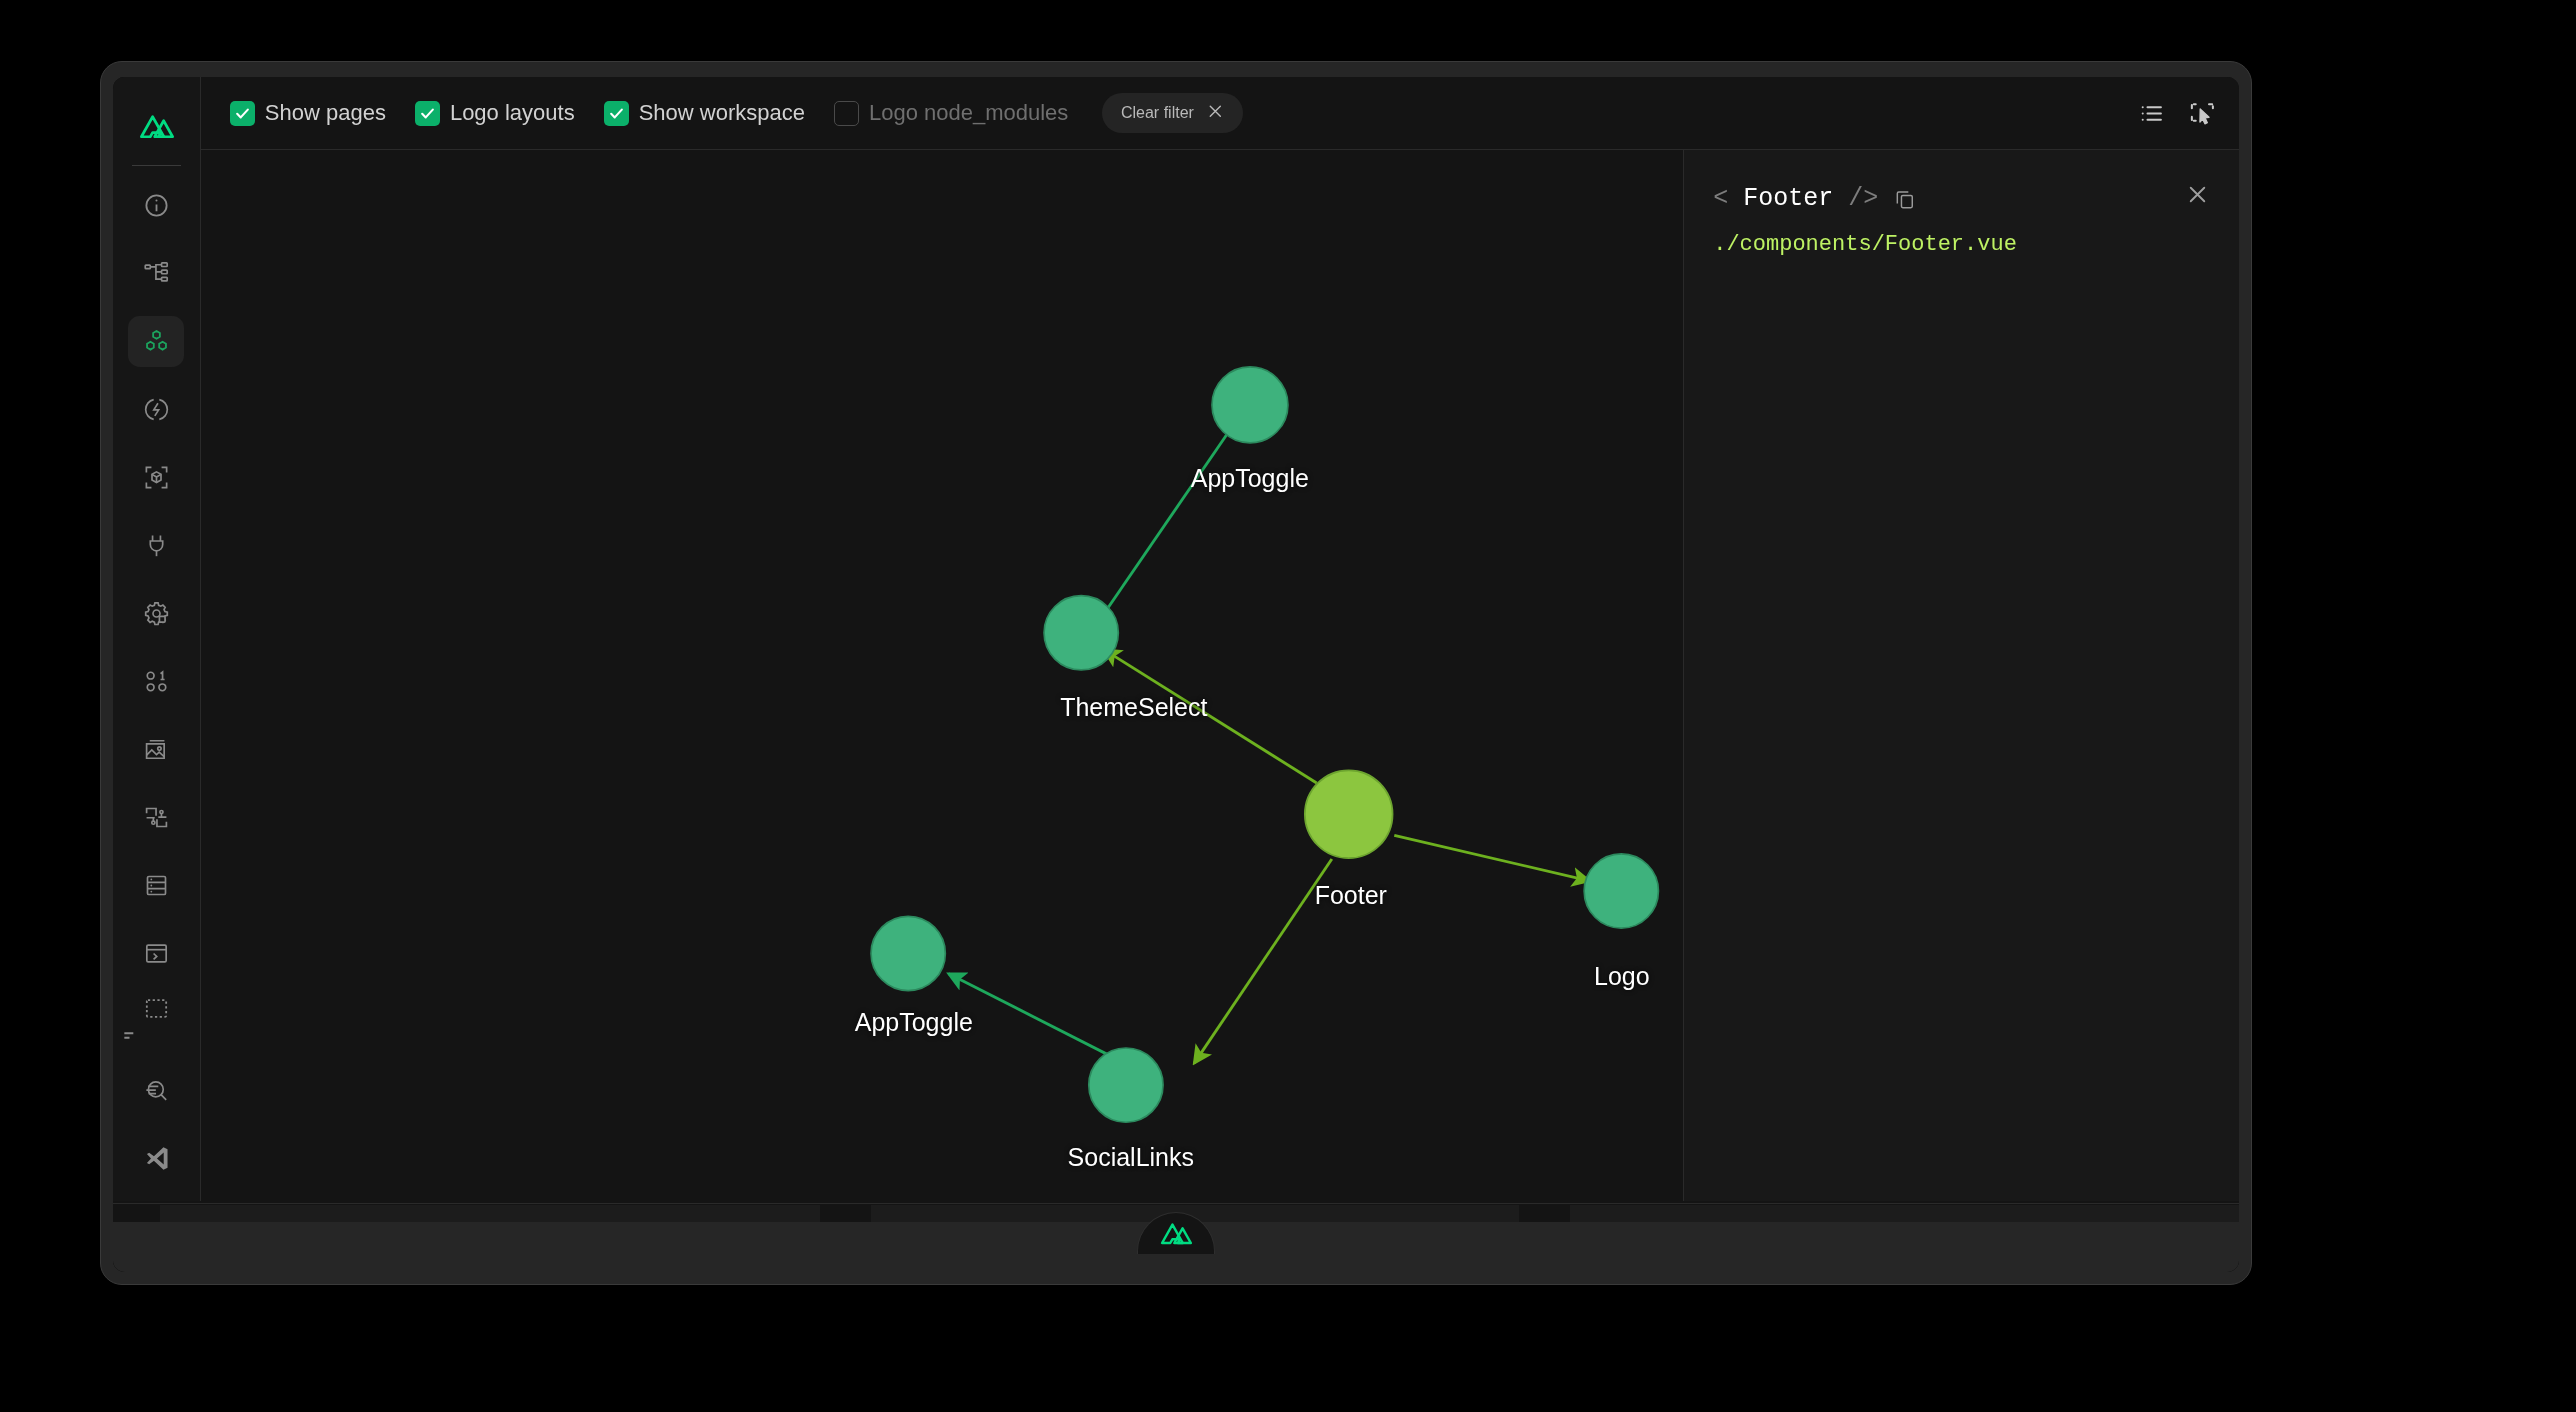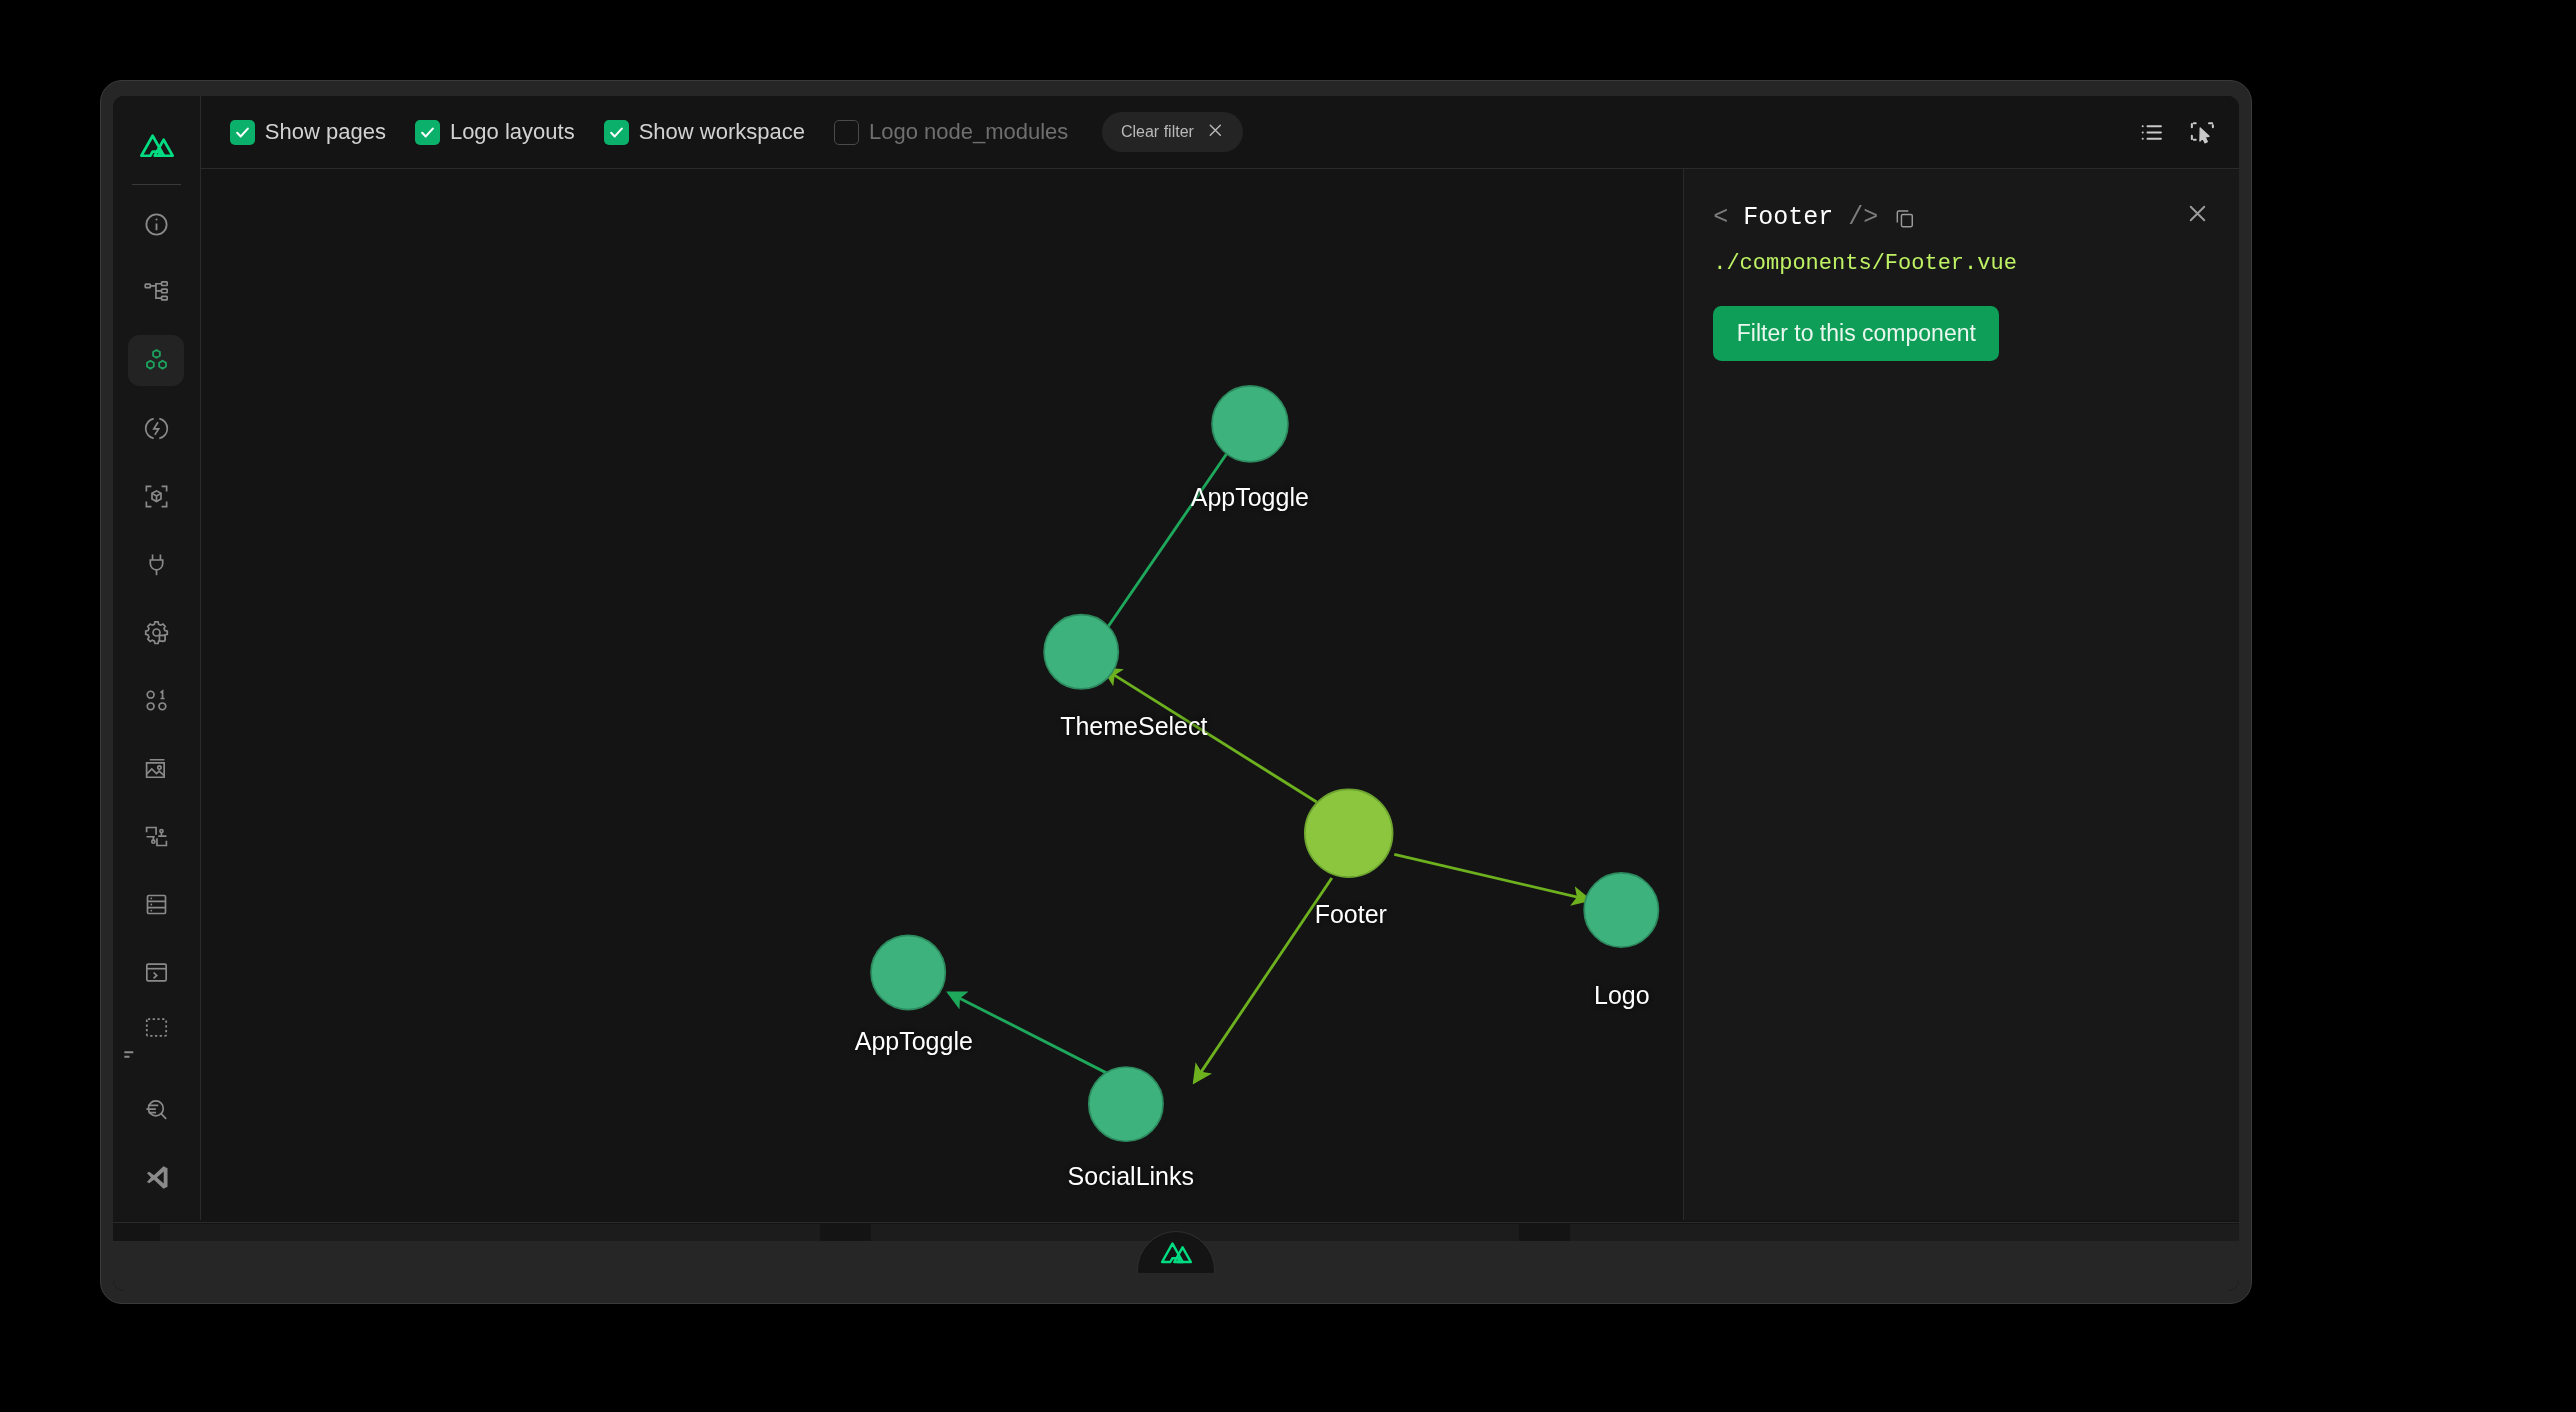--- a/index.html
+++ b/index.html
@@ -12,21 +12,20 @@
 
   
   .window-frame {
     position: absolute;
     left: 100px; top: 61px;
     width: 2152px; height: 1224px;
     background: #262626;
     border-radius: 22px;
     border: 0.8px solid #3a3a3a;
     padding: 15px 11.8px 11.8px 11.8px;
-    margin-top: 19px;
   }
   .window-inner {
     position: relative;
     width: 100%; height: 100%;
     background: #141414;
     border-radius: 11.8px;
     overflow: hidden;
   }
 
   
@@ -510,21 +509,20 @@
           </div>
 
           <span class="panel-close">
             <svg width="25" height="25" viewBox="0 0 24 24" fill="none" stroke="currentColor" stroke-width="1.8" stroke-linecap="round">
                   <path d="M5.5 5.5l13 13M18.5 5.5l-13 13"></path>
                 </svg>
           </span>
 
           <div class="panel-path">./components/Footer.vue</div>
 
-          <button class="filter-btn">Filter to this component</button>
         </div>
 
       </div>
     </div>
   </div>
 
   <div class="bottom-strip">
     <div class="scroll-track">
       <div class="scroll-thumb t1"></div>
       <div class="scroll-thumb t2"></div>

